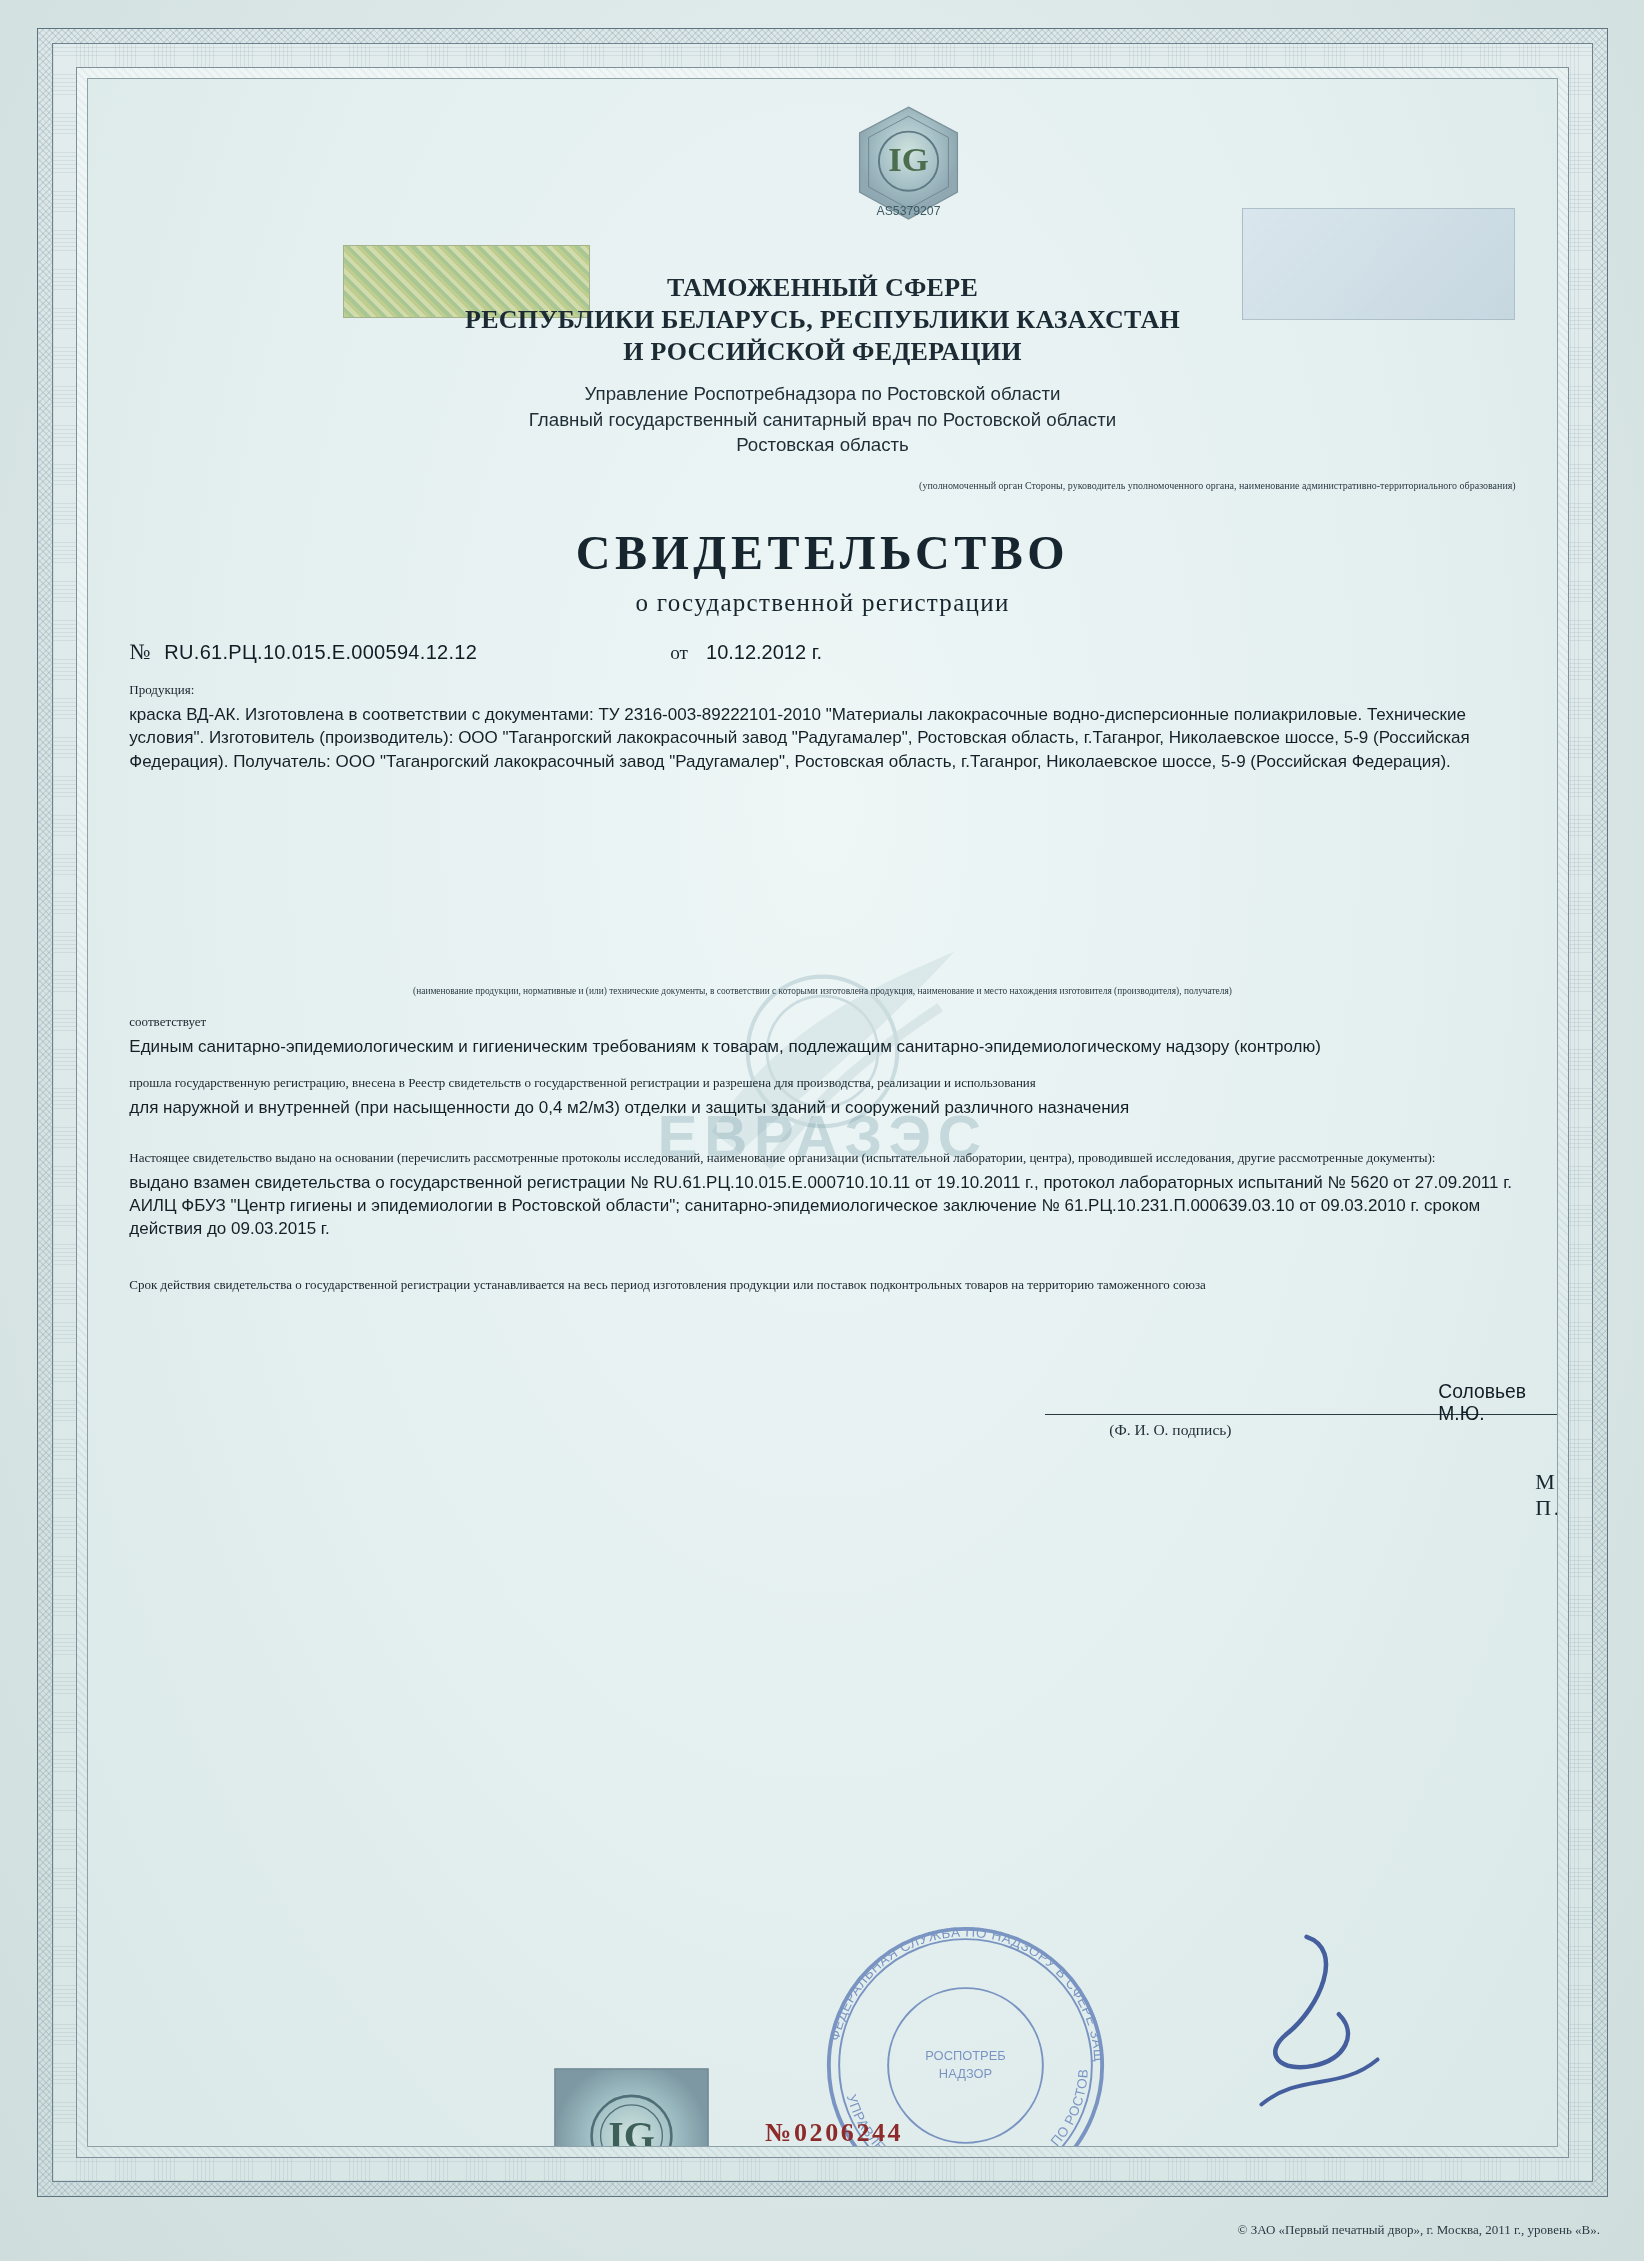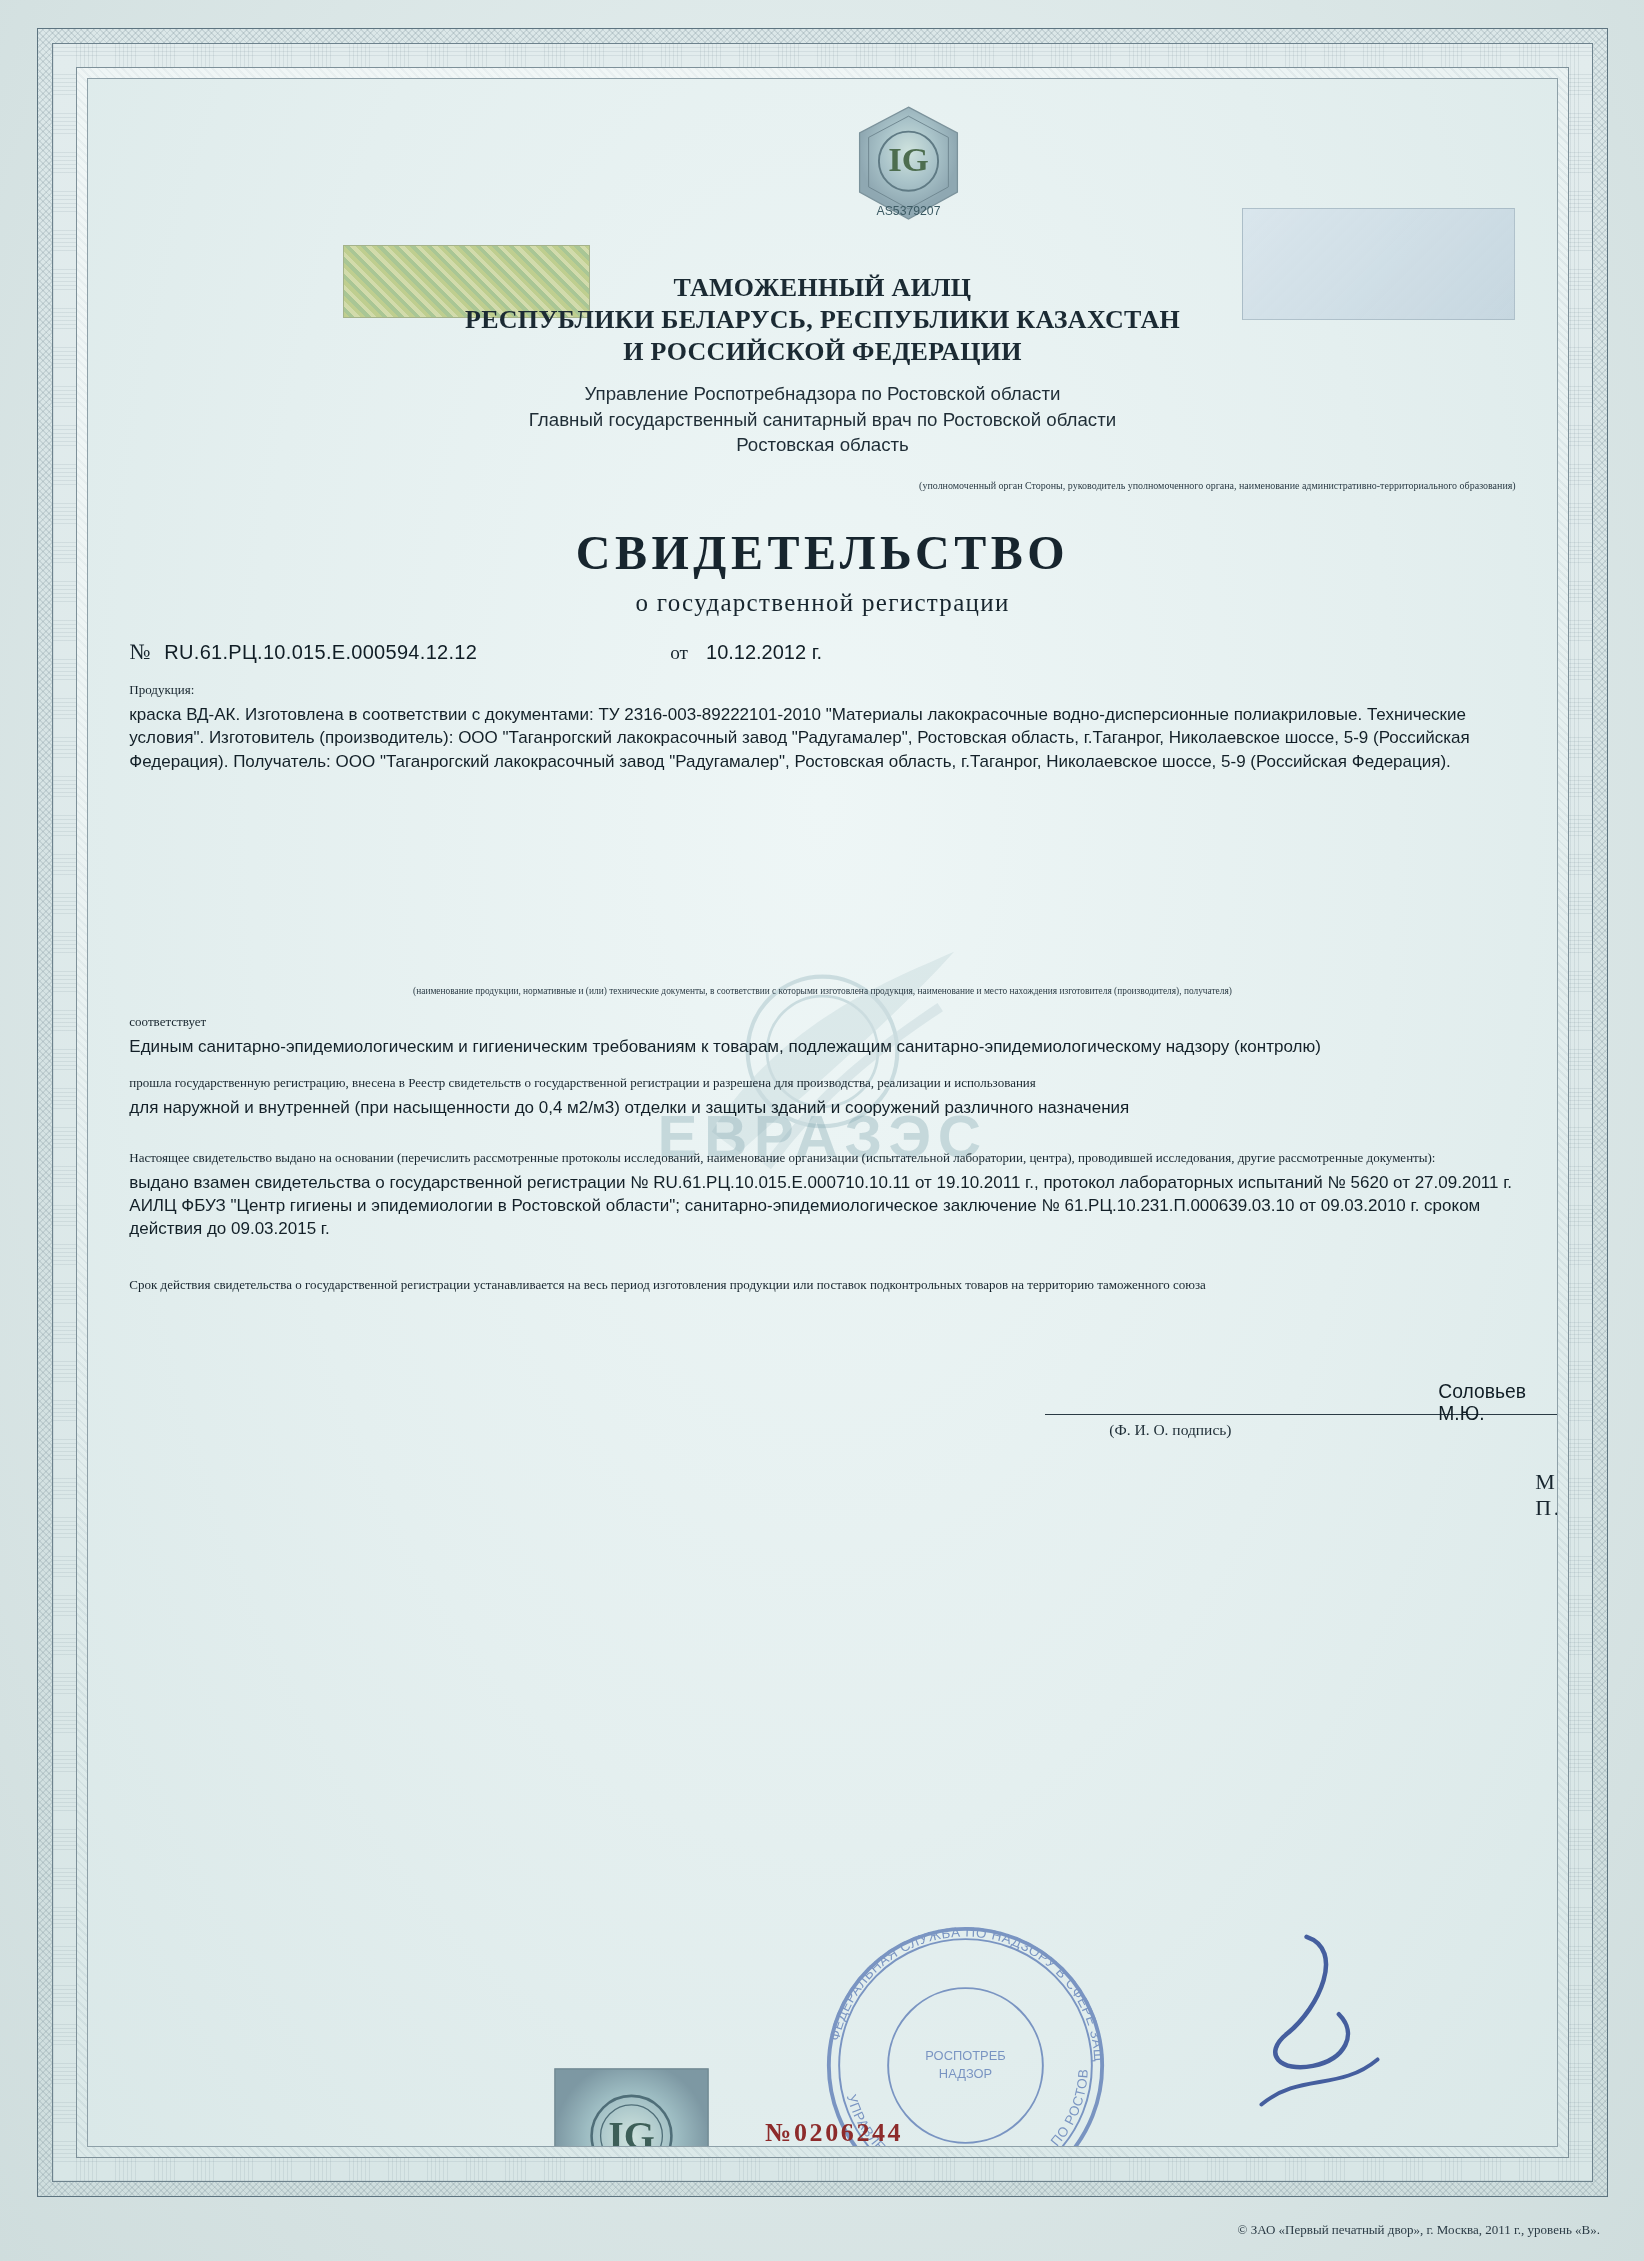--- a/index.html
+++ b/index.html
@@ -244,21 +244,21 @@
           <div class="signature-ink">
             <svg viewBox="0 0 420 380" aria-hidden="true">
               <path d="M190 40 C250 60, 210 150, 160 190 C120 222, 150 250, 200 240 C250 230, 270 190, 240 160" fill="none" stroke="#1f3c8c" stroke-width="7" stroke-linecap="round"></path>
               <path d="M120 300 C180 250, 240 280, 300 230" fill="none" stroke="#1f3c8c" stroke-width="6" stroke-linecap="round"></path>
             </svg>
           </div>
 
           <div class="content">
             <div style="height:193px"></div>
 
-            <div class="t-head">ТАМОЖЕННЫЙ АИЛЦ</div>
+            <div class="t-head">ТАМОЖЕННЫЙ СФЕРЕ</div>
             <div class="t-head">РЕСПУБЛИКИ БЕЛАРУСЬ, РЕСПУБЛИКИ КАЗАХСТАН</div>
             <div class="t-head">И РОССИЙСКОЙ ФЕДЕРАЦИИ</div>
 
             <div style="height:14px"></div>
             <div class="t-sub">Управление Роспотребнадзора по Ростовской области</div>
             <div class="t-sub">Главный государственный санитарный врач по Ростовской области</div>
             <div class="t-sub">Ростовская область</div>
 
             <div style="height:23px"></div>
             <div class="t-tiny">(уполномоченный орган Стороны, руководитель уполномоченного органа, наименование административно-территориального образования)</div>

